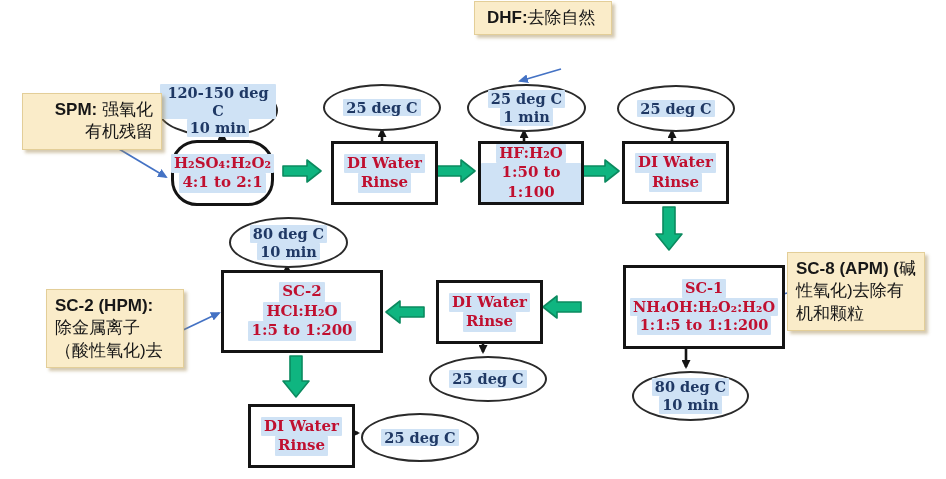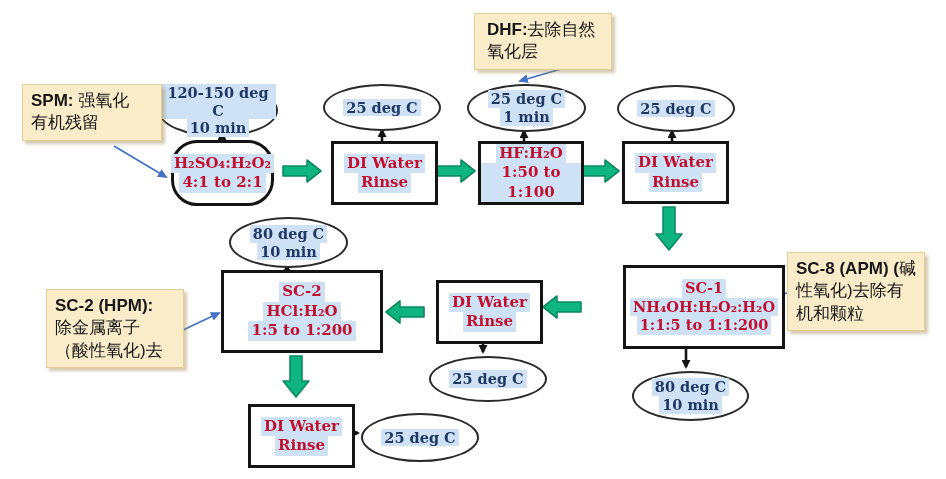--- a/index.html
+++ b/index.html
@@ -133,27 +133,26 @@
     <div><span class="hl">25 deg C</span></div>
   </div>
   <div class="ell" style="left:229px;top:217px;width:115px;height:47px;">
     <div><span class="hl">80 deg C</span></div>
     <div><span class="hl">10 min</span></div>
   </div>
   <div class="ell" style="left:361px;top:413px;width:114px;height:45px;">
     <div><span class="hl">25 deg C</span></div>
   </div>
 
-  <div class="callout" style="left:22px;top:84px;width:122px;">
+  <div class="callout" style="left:22px;top:93px;width:122px;text-align:right;">
     <div><span class="cb">SPM:</span><span> 强氧化</span></div>
     <div>有机残留</div>
   </div>
-  <div class="callout" style="left:474px;top:13px;width:116px;padding-left:12px;">
+  <div class="callout" style="left:474px;top:1px;width:116px;padding-left:12px;">
     <div><span class="cb">DHF:</span><span>去除自然</span></div>
-    <div>氧化层</div>
   </div>
   <div class="callout" style="left:787px;top:252px;width:120px;">
     <div style="white-space:nowrap;"><span class="cb">SC-8 (APM) (</span><span>碱</span></div>
     <div>性氧化)去除有</div>
     <div>机和颗粒</div>
   </div>
   <div class="callout" style="left:46px;top:289px;width:120px;">
     <div><span class="cb">SC-2 (HPM):</span><span></span></div>
     <div>除金属离子</div>
     <div>（酸性氧化)去</div>

